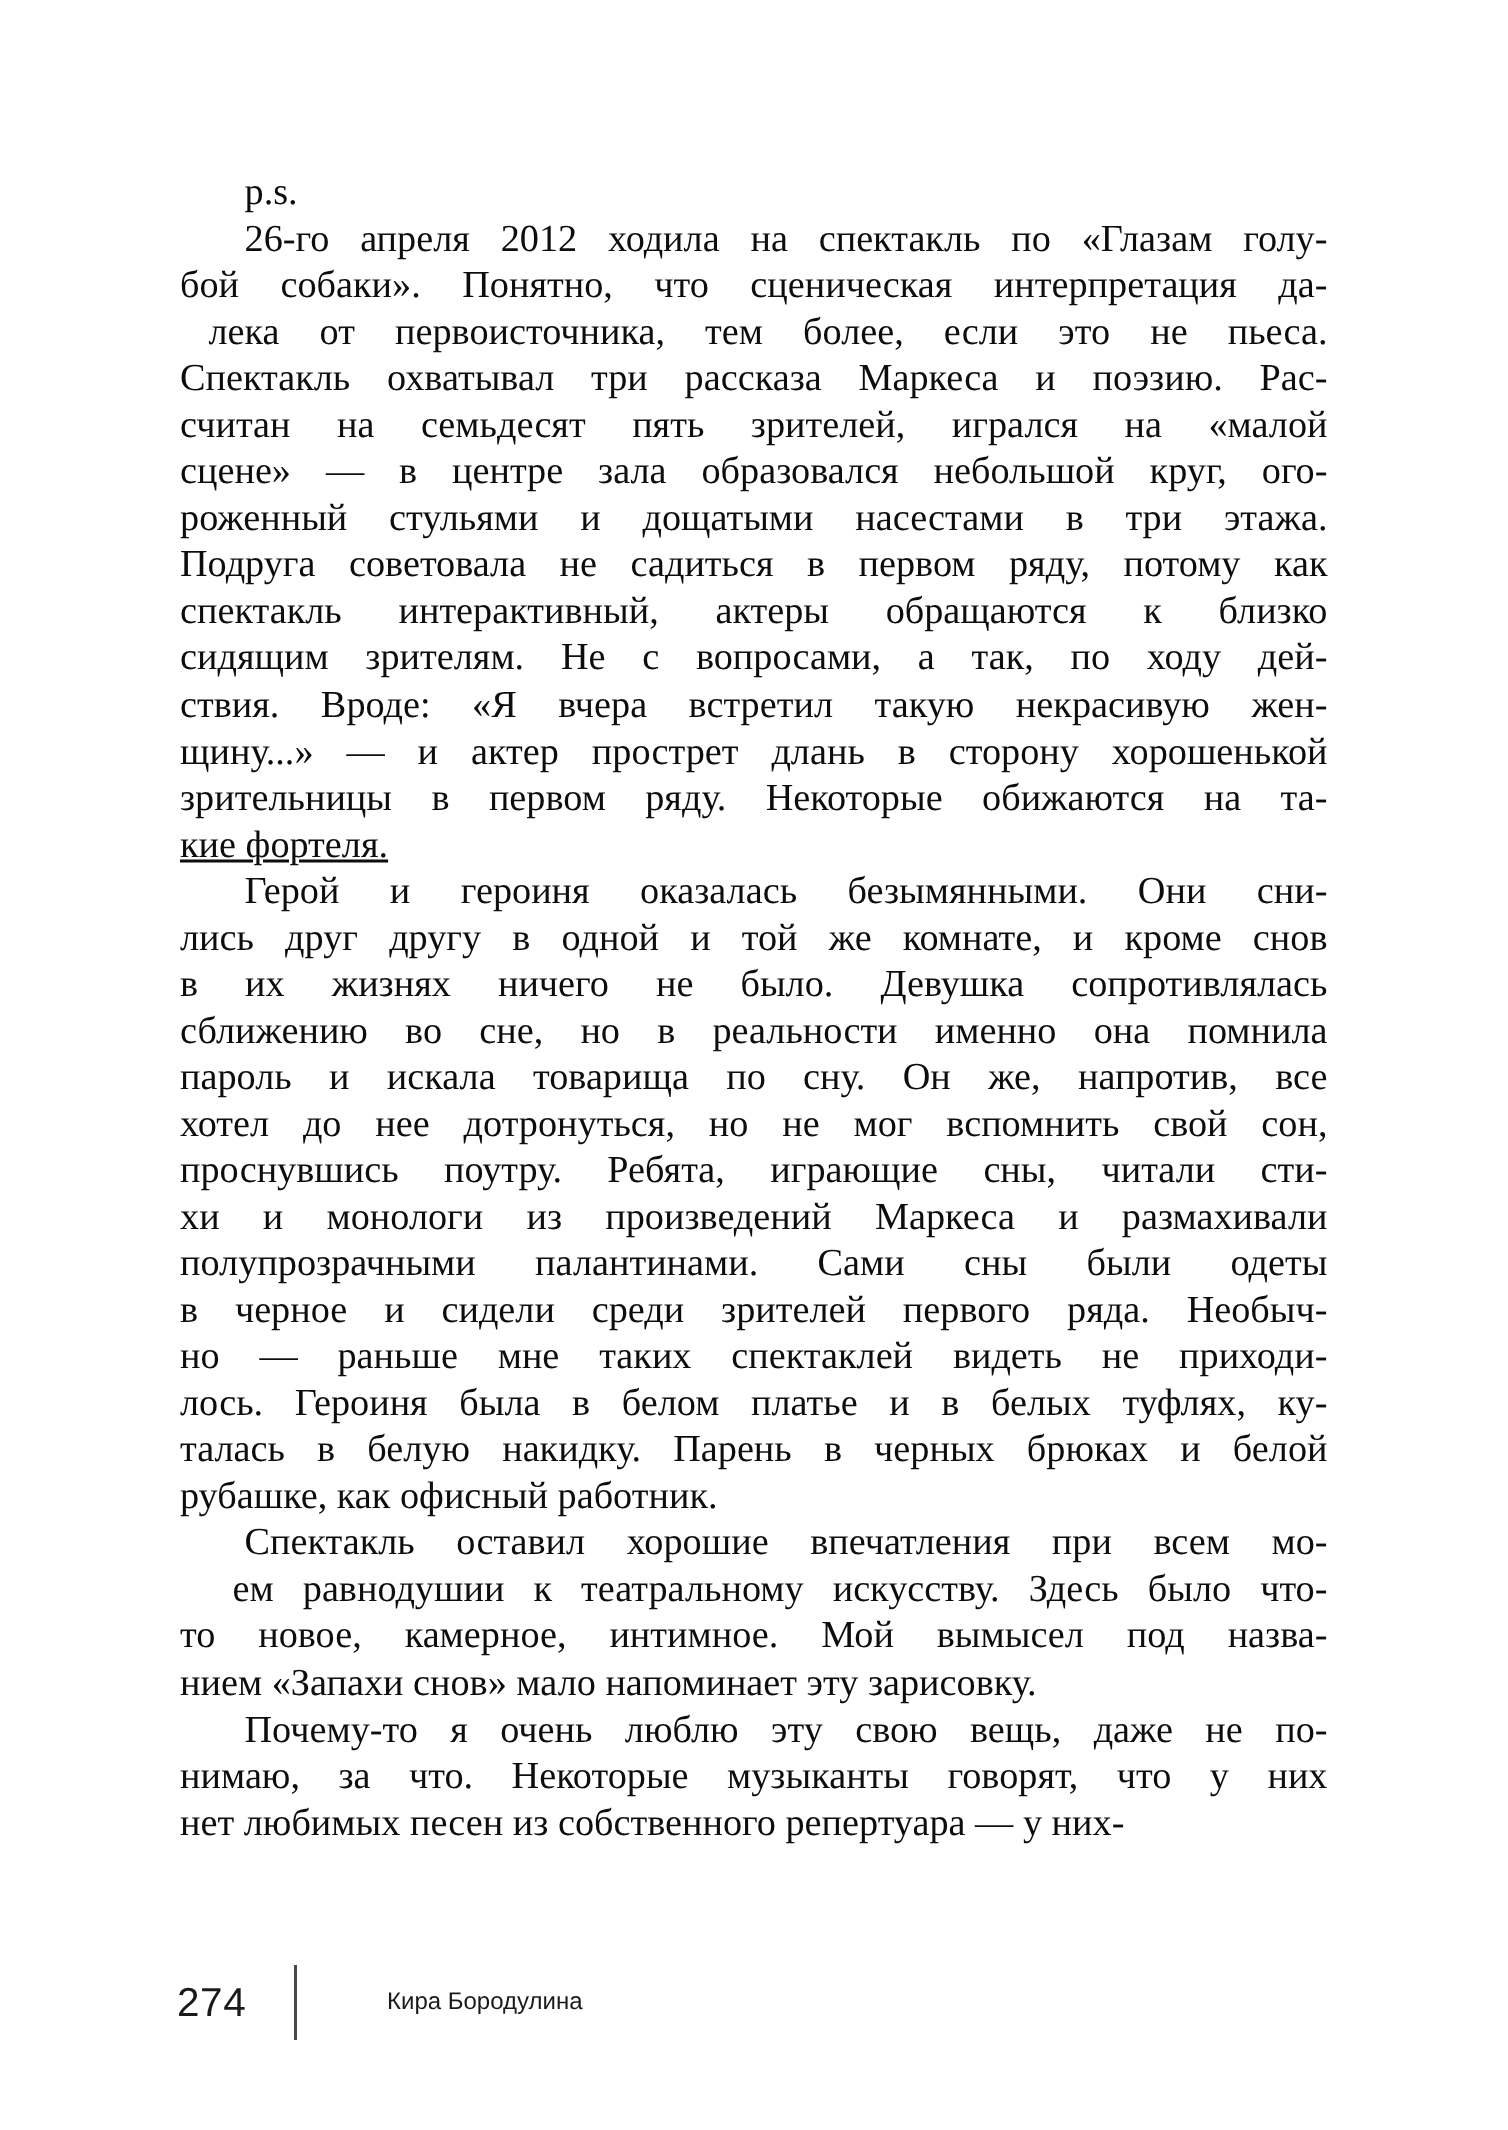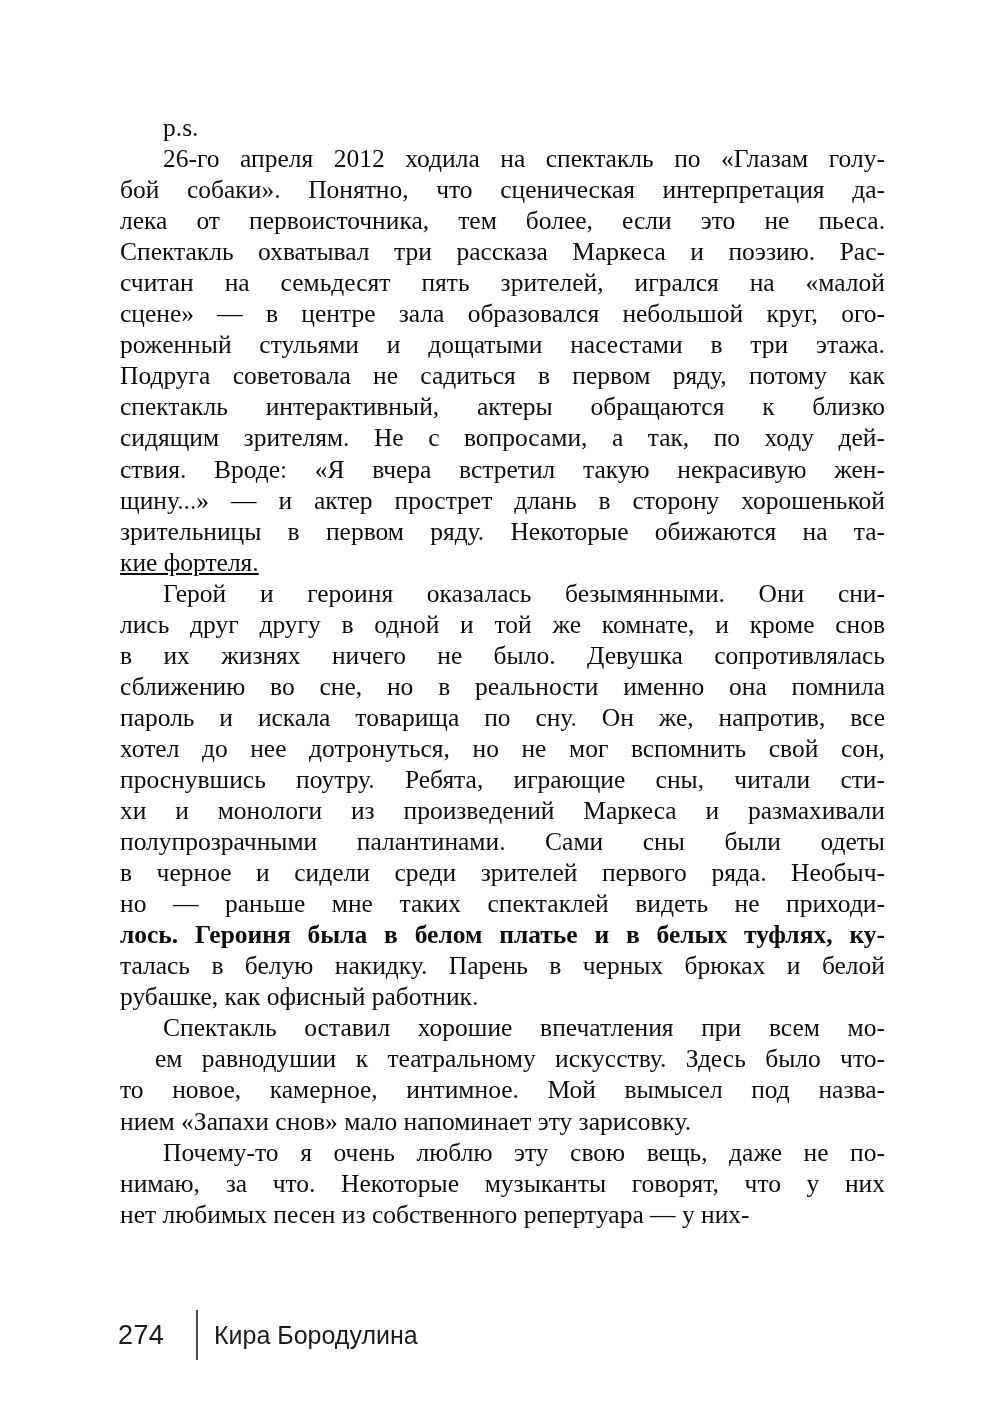--- a/index.html
+++ b/index.html
@@ -75,40 +75,40 @@
   .footer-rule {
     width: 2px;
     height: 50px;
     background: #4a4a4a;
     margin-left: 22px;
     margin-right: 0;
   }
 
   .byline {
     font-family: "Liberation Sans", "DejaVu Sans", sans-serif;
-    font-size: 25px;
+    font-size: 16px;
     color: #1a1a1a;
     line-height: 1;
-    margin-left: 16px;
+    margin-left: 60px;
     white-space: nowrap;
   }
 </style>
 </head>
 <body>
 
 <div class="page">
 
   <div class="text-column">
       <p class="para">
         <span class="ln indent last" style="white-space: normal;">p.s.</span>
       </p>
       <p class="para">
         <span class="ln indent" style="white-space: normal;">26-го апреля 2012 ходила на спектакль по «Глазам голу-</span>
         <span class="ln" style="white-space: normal;">бой собаки». Понятно, что сценическая интерпретация да-</span>
-        <span class="ln" style="white-space: normal;">лека от первоисточника, тем более, если это не пьеса.</span>
+        <span class="ln" style="white-space: normal; margin-left: 19px;">лека от первоисточника, тем более, если это не пьеса.</span>
         <span class="ln" style="white-space: normal;">Спектакль охватывал три рассказа Маркеса и поэзию. Рас-</span>
         <span class="ln" style="white-space: normal;">считан на семьдесят пять зрителей, игрался на «малой</span>
         <span class="ln" style="white-space: normal;">сцене» — в центре зала образовался небольшой круг, ого-</span>
         <span class="ln" style="white-space: normal;">роженный стульями и дощатыми насестами в три этажа.</span>
         <span class="ln" style="white-space: normal;">Подруга советовала не садиться в первом ряду, потому как</span>
         <span class="ln" style="white-space: normal;">спектакль интерактивный, актеры обращаются к близко</span>
         <span class="ln" style="white-space: normal;">сидящим зрителям. Не с вопросами, а так, по ходу дей-</span>
         <span class="ln" style="white-space: normal;">ствия. Вроде: «Я вчера встретил такую некрасивую жен-</span>
         <span class="ln" style="white-space: normal;">щину...» — и актер прострет длань в сторону хорошенькой</span>
         <span class="ln" style="white-space: normal;">зрительницы в первом ряду. Некоторые обижаются на та-</span>
@@ -119,21 +119,21 @@
         <span class="ln" style="white-space: normal;">лись друг другу в одной и той же комнате, и кроме снов</span>
         <span class="ln" style="white-space: normal;">в их жизнях ничего не было. Девушка сопротивлялась</span>
         <span class="ln" style="white-space: normal;">сближению во сне, но в реальности именно она помнила</span>
         <span class="ln" style="white-space: normal;">пароль и искала товарища по сну. Он же, напротив, все</span>
         <span class="ln" style="white-space: normal;">хотел до нее дотронуться, но не мог вспомнить свой сон,</span>
         <span class="ln" style="white-space: normal;">проснувшись поутру. Ребята, играющие сны, читали сти-</span>
         <span class="ln" style="white-space: normal;">хи и монологи из произведений Маркеса и размахивали</span>
         <span class="ln" style="white-space: normal;">полупрозрачными палантинами. Сами сны были одеты</span>
         <span class="ln" style="white-space: normal;">в черное и сидели среди зрителей первого ряда. Необыч-</span>
         <span class="ln" style="white-space: normal;">но — раньше мне таких спектаклей видеть не приходи-</span>
-        <span class="ln" style="white-space: normal; font-weight: bold;">лось. Героиня была в белом платье и в белых туфлях, ку-</span>
+        <span class="ln" style="white-space: normal;">лось. Героиня была в белом платье и в белых туфлях, ку-</span>
         <span class="ln" style="white-space: normal;">талась в белую накидку. Парень в черных брюках и белой</span>
         <span class="ln last" style="white-space: normal;">рубашке, как офисный работник.</span>
       </p>
       <p class="para">
         <span class="ln indent" style="white-space: normal;">Спектакль оставил хорошие впечатления при всем мо-</span>
         <span class="ln" style="white-space: normal; margin-left: 35px;">ем равнодушии к театральному искусству. Здесь было что-</span>
         <span class="ln" style="white-space: normal;">то новое, камерное, интимное. Мой вымысел под назва-</span>
         <span class="ln last" style="white-space: normal;">нием «Запахи снов» мало напоминает эту зарисовку.</span>
       </p>
       <p class="para">

